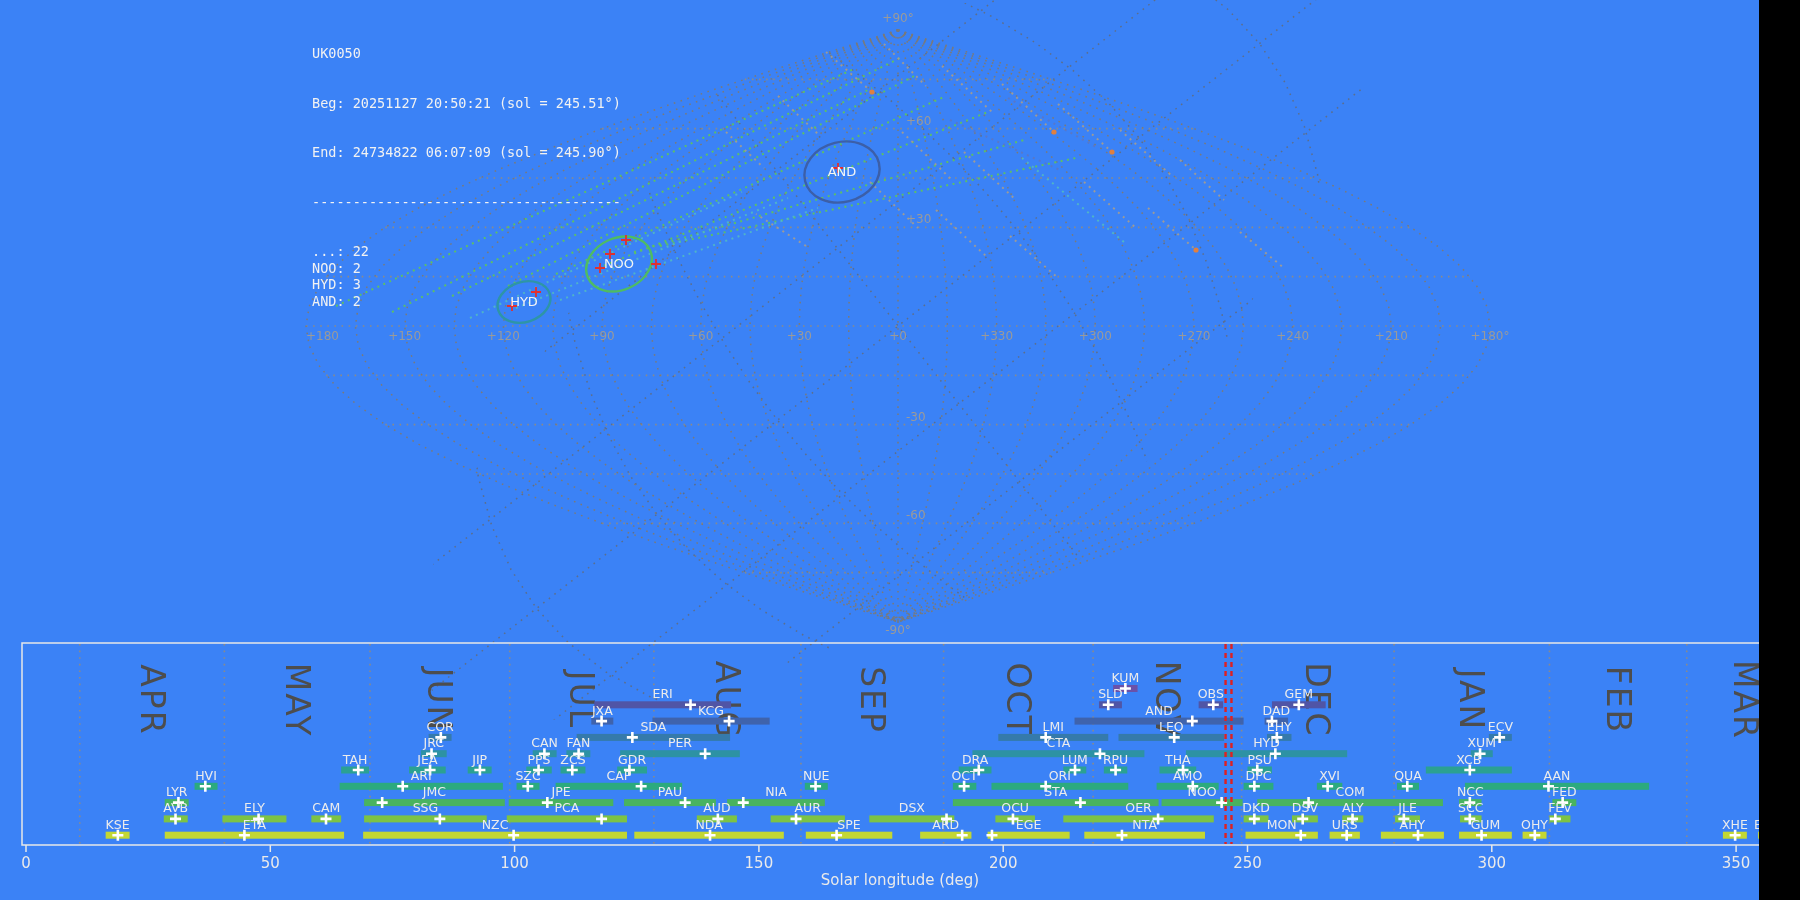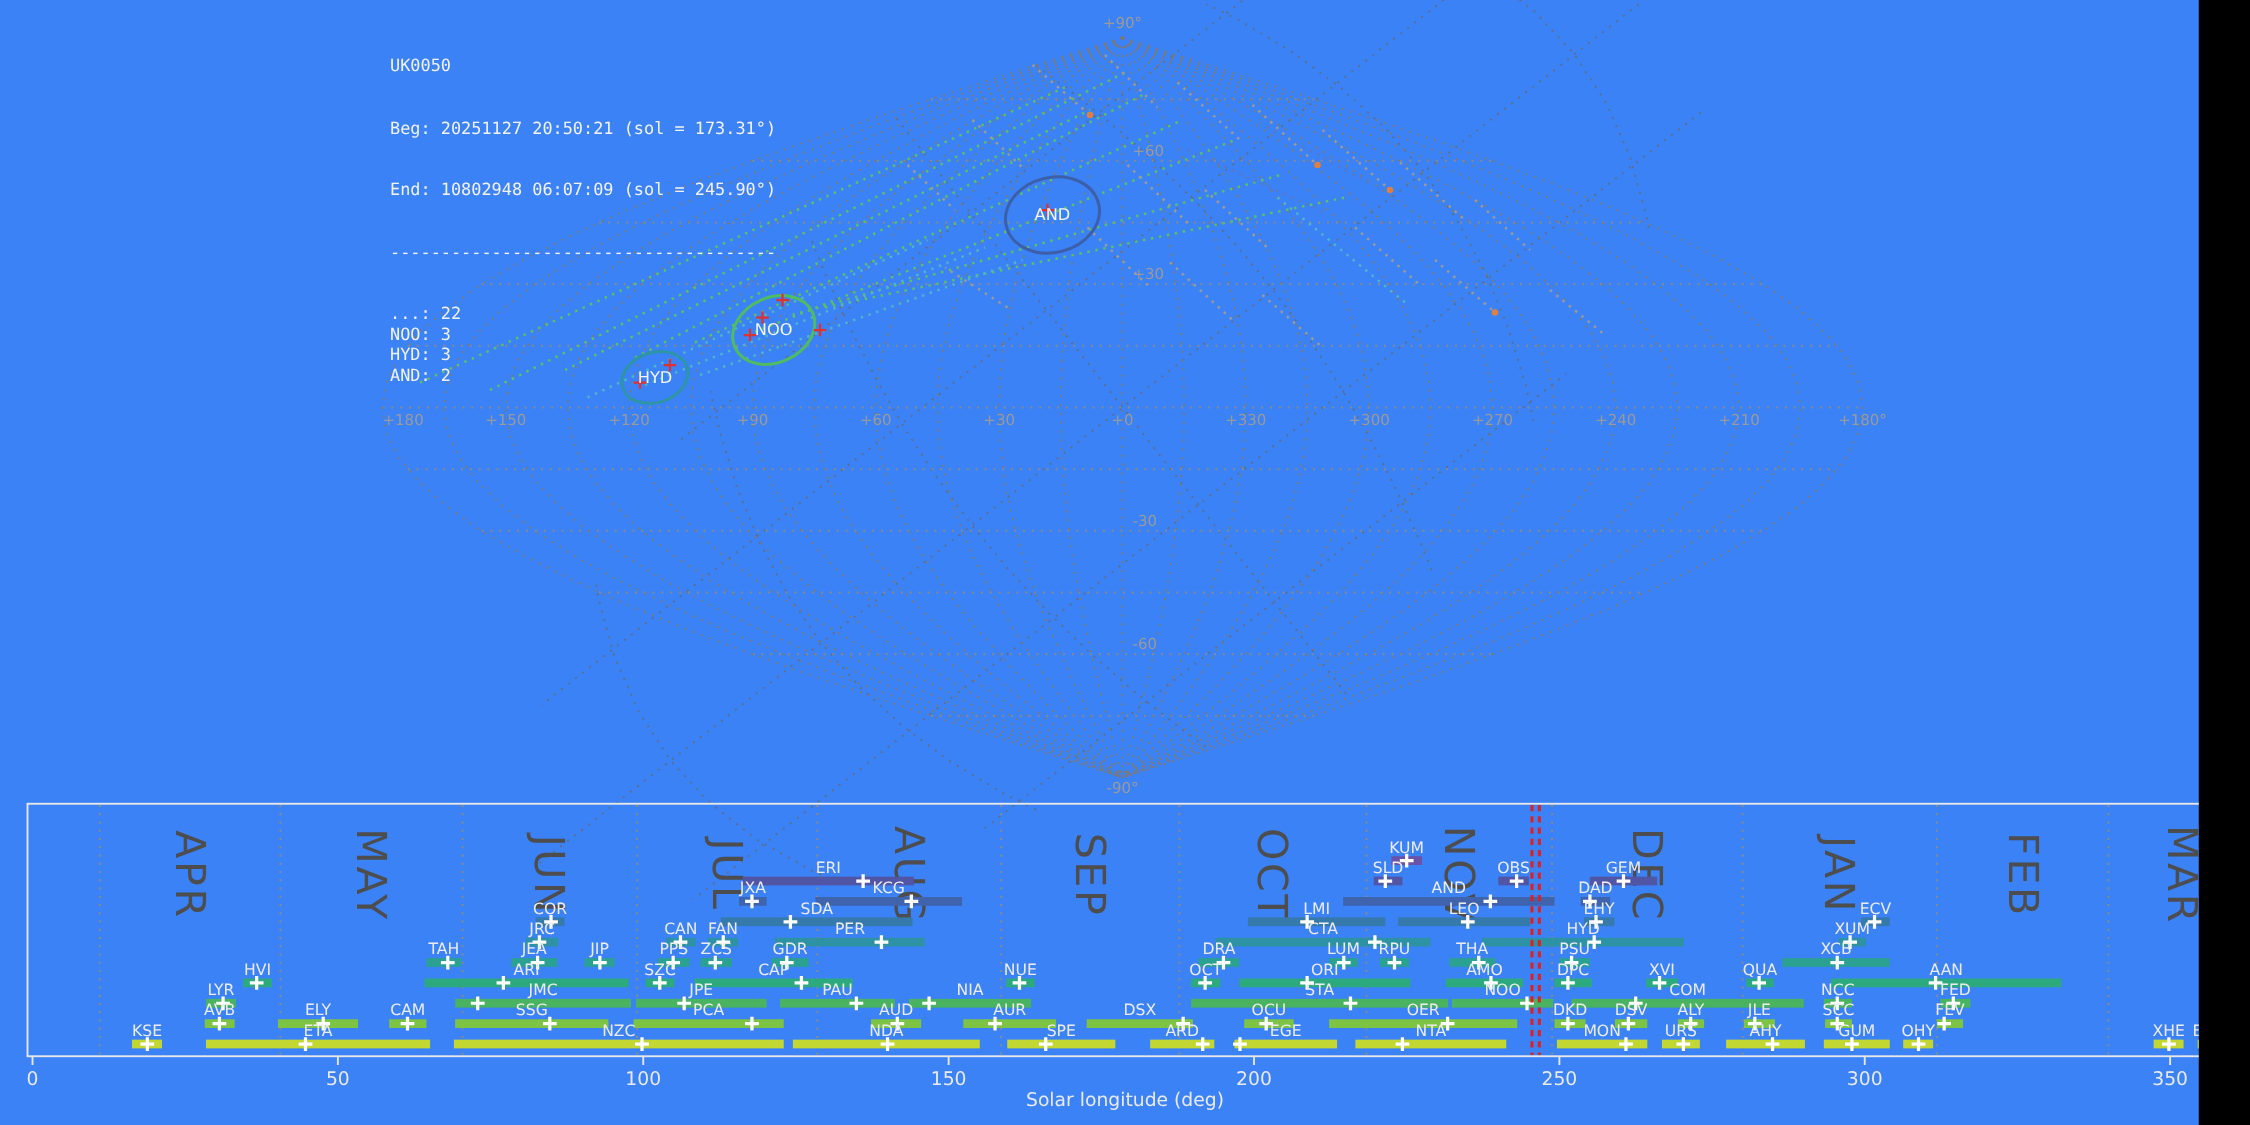--- a/index.html
+++ b/index.html
@@ -638,18 +638,18 @@
         <text x="1247.5" y="868" text-anchor="middle" class="tick">250</text>
         <line x1="1491.8" y1="845" x2="1491.8" y2="852" stroke="#e8e8e8" stroke-width="1.5"></line>
         <text x="1491.8" y="868" text-anchor="middle" class="tick">300</text>
         <line x1="1736.1000000000001" y1="845" x2="1736.1000000000001" y2="852" stroke="#e8e8e8" stroke-width="1.5"></line>
         <text x="1736.1000000000001" y="868" text-anchor="middle" class="tick">350</text>
         <text x="900" y="885" text-anchor="middle" class="tick">Solar longitude (deg)</text>
       </g>
     </svg>
   <div id="info">
     <div>UK0050</div>
-    <div>Beg: 20251127 20:50:21 (sol = 173.31°)</div>
-    <div>End: 10802948 06:07:09 (sol = 245.90°)</div>
+    <div>Beg: 20251127 20:50:21 (sol = 245.51°)</div>
+    <div>End: 24734822 06:07:09 (sol = 245.90°)</div>
     <div>--------------------------------------</div>
-    <div id="counts"><div>...: 22</div><div>NOO: 3</div><div>HYD: 3</div><div>AND: 2</div></div>
+    <div id="counts"><div>...: 22</div><div>NOO: 2</div><div>HYD: 3</div><div>AND: 2</div></div>
   </div>
 </div>
 
 </body></html>

